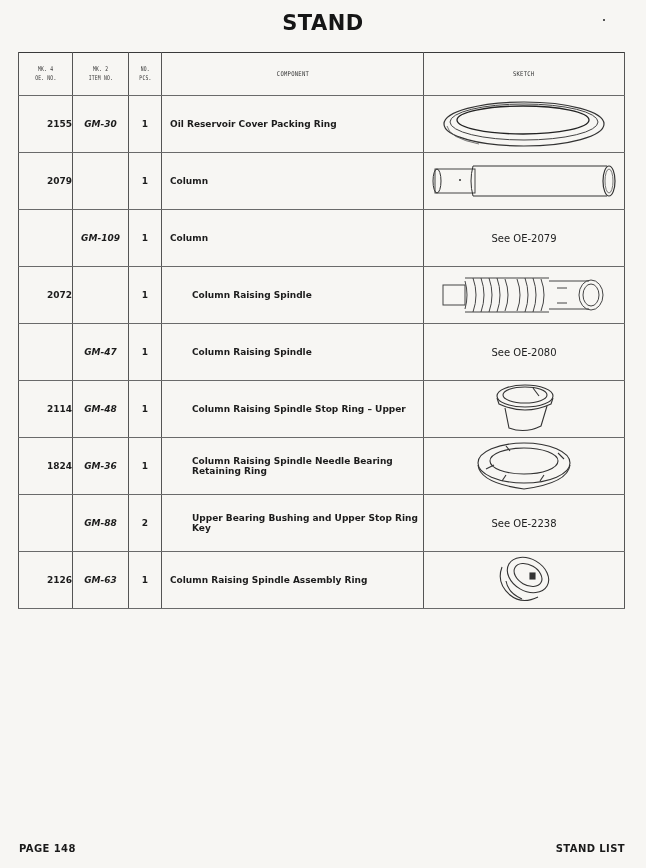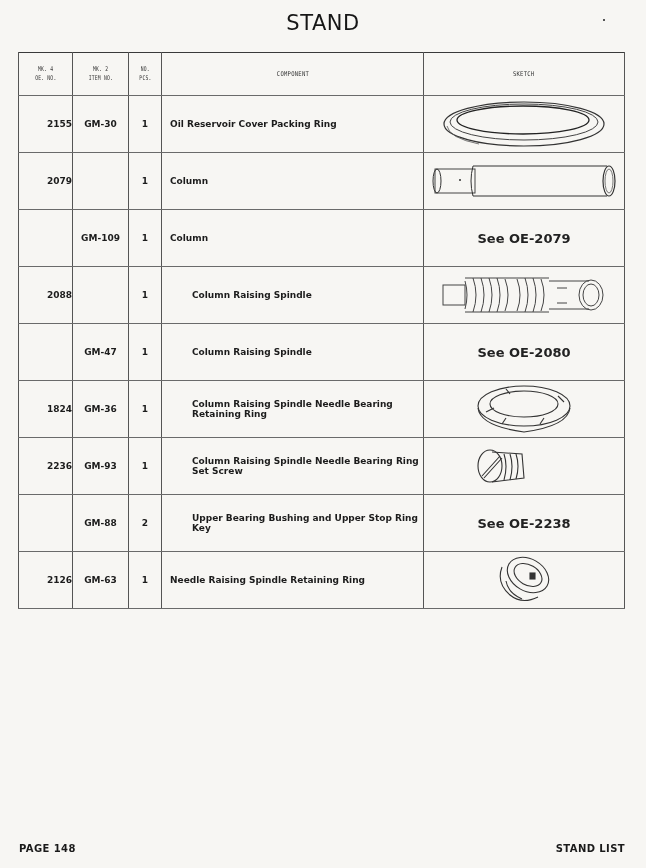--- a/index.html
+++ b/index.html
@@ -3,21 +3,21 @@
   <meta charset="utf-8">
   <style>
     html, body { margin: 0; padding: 0; }
     body {
       width: 646px; height: 868px; background: #f7f6f3;
       position: relative; overflow: hidden;
       font-family: "DejaVu Sans", sans-serif; color: #1e1e1e;
     }
     .title {
       position: absolute; top: 11px; left: 0; width: 646px; text-align: center;
-      font-family: "DejaVu Sans", sans-serif; font-weight: normal; font-size: 21px;
+      font-family: "DejaVu Sans", sans-serif; font-weight: bold; font-size: 21px;
       letter-spacing: 0.5px; color: #161616;
     }
     .dot { position: absolute; left: 603px; top: 19px; width: 2px; height: 2px; background: #555; }
     table.parts {
       position: absolute; left: 18px; top: 52px; width: 606px;
       border-collapse: collapse; table-layout: fixed;
       border: 1.3px solid #3a3a3a;
     }
     table.parts th, table.parts td {
       border-left: 1px solid #555; border-right: 1px solid #555;
@@ -25,26 +25,26 @@
     }
     table.parts th {
       height: 42px; font-family: "DejaVu Sans Mono", monospace; font-weight: normal;
       font-size: 6.5px; letter-spacing: 0.3px; color: #333; text-align: center;
       line-height: 9px; transform: scaleX(0.85);
     }
     table.parts th.hcomp, table.parts th.hsk { transform: none; }
     table.parts th span { display: inline-block; transform: scaleX(0.85); }
     table.parts td { height: 56px; font-size: 9px; font-weight: bold; color: #1c1c1c; }
     td.c-oe { text-align: right; }
-    td.c-mk2 { text-align: center; line-height: 11px; }
+    td.c-mk2 { text-align: center; line-height: 11px; font-style: italic; }
     td.c-pcs { text-align: center; }
     td.c-comp { padding-left: 8px !important; line-height: 10px; }
     td.c-comp.indent { padding-left: 30px !important; }
     td.c-sk { text-align: center; }
-    .see { font-size: 13px; font-weight: bold; color: #222; }
+    .see { font-size: 10px; font-weight: normal; color: #222; }
     svg.sketch { display: block; margin: 0 auto; }
     .footer-left, .footer-right {
       position: absolute; top: 843px; font-weight: bold; font-size: 10px; color: #1a1a1a; letter-spacing: 0.4px;
     }
     .footer-left { left: 19px; }
     .footer-right { right: 21px; }
   </style>
 </head>
 <body>
 
@@ -105,21 +105,21 @@
     <tr>
       <td class="c-oe"></td>
       <td class="c-mk2">GM-109</td>
       <td class="c-pcs">1</td>
       <td class="c-comp">Column</td>
       <td class="c-sk"><span class="see">See OE-2079</span></td>
     </tr>
 
 
     <tr>
-      <td class="c-oe">2088</td>
+      <td class="c-oe">2072</td>
       <td class="c-mk2"></td>
       <td class="c-pcs">1</td>
       <td class="c-comp indent">Column Raising Spindle</td>
       <td class="c-sk">
         <svg class="sketch" width="170" height="44" viewBox="0 0 170 44">
           <rect x="4" y="12" width="22" height="20" fill="none" stroke="#444" stroke-width="1"></rect>
           <g fill="none" stroke="#444" stroke-width="1">
             <path d="M26 8 Q30 22 26 36"></path>
               <path d="M34 5 Q40 22 34 39"></path>
               <path d="M42 5 Q48 22 42 39"></path>
@@ -142,20 +142,37 @@
     </tr>
 
     <tr>
       <td class="c-oe"></td>
       <td class="c-mk2">GM-47</td>
       <td class="c-pcs">1</td>
       <td class="c-comp indent">Column Raising Spindle</td>
       <td class="c-sk"><span class="see">See OE-2080</span></td>
     </tr>
 
+    <tr>
+      <td class="c-oe">2114</td>
+      <td class="c-mk2">GM-48</td>
+      <td class="c-pcs">1</td>
+      <td class="c-comp indent">Column Raising Spindle Stop Ring – Upper</td>
+      <td class="c-sk">
+        <svg class="sketch" width="70" height="54" viewBox="0 0 70 54">
+          <g fill="none" stroke="#333" stroke-width="1.1">
+            <ellipse cx="36" cy="14" rx="28" ry="11"></ellipse>
+              <ellipse cx="36" cy="13" rx="22" ry="8"></ellipse>
+            <path d="M8 16 L10 22 Q36 34 62 22 L64 16"></path>
+            <path d="M16 26 L20 46 Q36 52 52 44 L58 24"></path>
+            <line x1="44" y1="6" x2="50" y2="14"></line>
+          </g>
+        </svg>
+      </td>
+    </tr>
 
     <tr>
       <td class="c-oe">1824</td>
       <td class="c-mk2">GM-36</td>
       <td class="c-pcs">1</td>
       <td class="c-comp indent"><span>Column Raising Spindle Needle Bearing</span><br><span>Retaining Ring</span></td>
       <td class="c-sk">
         <svg class="sketch" width="100" height="54" viewBox="0 0 100 54">
           <g fill="none" stroke="#333" stroke-width="1.1">
             <ellipse cx="50" cy="24" rx="46" ry="20"></ellipse>
@@ -164,52 +181,36 @@
             <line x1="12" y1="30" x2="20" y2="26"></line>
               <line x1="28" y1="42" x2="32" y2="36"></line>
               <line x1="66" y1="42" x2="70" y2="36"></line>
               <line x1="84" y1="14" x2="90" y2="20"></line>
             <line x1="32" y1="7" x2="36" y2="12"></line>
           </g>
         </svg>
       </td>
     </tr>
 
-    <tr>
-      <td class="c-oe">2236</td>
-      <td class="c-mk2">GM-93</td>
-      <td class="c-pcs">1</td>
-      <td class="c-comp indent"><span>Column Raising Spindle Needle Bearing Ring</span><br><span>Set Screw</span></td>
-      <td class="c-sk">
-        <svg class="sketch" width="60" height="48" viewBox="0 0 60 48" style="margin-left:50px">
-          <g fill="none" stroke="#333" stroke-width="1.1">
-            <ellipse cx="16" cy="24" rx="12" ry="16"></ellipse>
-            <path d="M8 34 L26 14 M10 36 L28 16"></path>
-            <path d="M18 10 L48 12 L50 36 L18 40"></path>
-            <path d="M30 12 Q34 24 30 38 M36 12 Q40 24 36 38 M42 12 Q46 24 42 37"></path>
-          </g>
-        </svg>
-      </td>
-    </tr>
 
 
     <tr>
       <td class="c-oe"></td>
       <td class="c-mk2">GM-88</td>
       <td class="c-pcs">2</td>
       <td class="c-comp indent"><span>Upper Bearing Bushing and Upper Stop Ring</span><br><span>Key</span></td>
       <td class="c-sk"><span class="see">See OE-2238</span></td>
     </tr>
 
 
     <tr>
       <td class="c-oe">2126</td>
       <td class="c-mk2">GM-63</td>
       <td class="c-pcs">1</td>
-      <td class="c-comp">Needle Raising Spindle Retaining Ring</td>
+      <td class="c-comp">Column Raising Spindle Assembly Ring</td>
       <td class="c-sk">
         <svg class="sketch" width="64" height="54" viewBox="0 0 64 54">
           <g fill="none" stroke="#333" stroke-width="1.1">
             <ellipse cx="36" cy="22" rx="22" ry="16" transform="rotate(30 36 22)"></ellipse>
             <ellipse cx="36" cy="22" rx="15" ry="10" transform="rotate(30 36 22)"></ellipse>
             <path d="M10 14 Q4 30 18 42 Q30 52 46 44"></path>
             <path d="M14 28 Q16 40 30 46"></path>
             <rect x="38" y="20" width="5" height="6" fill="#333"></rect>
           </g>
         </svg>

